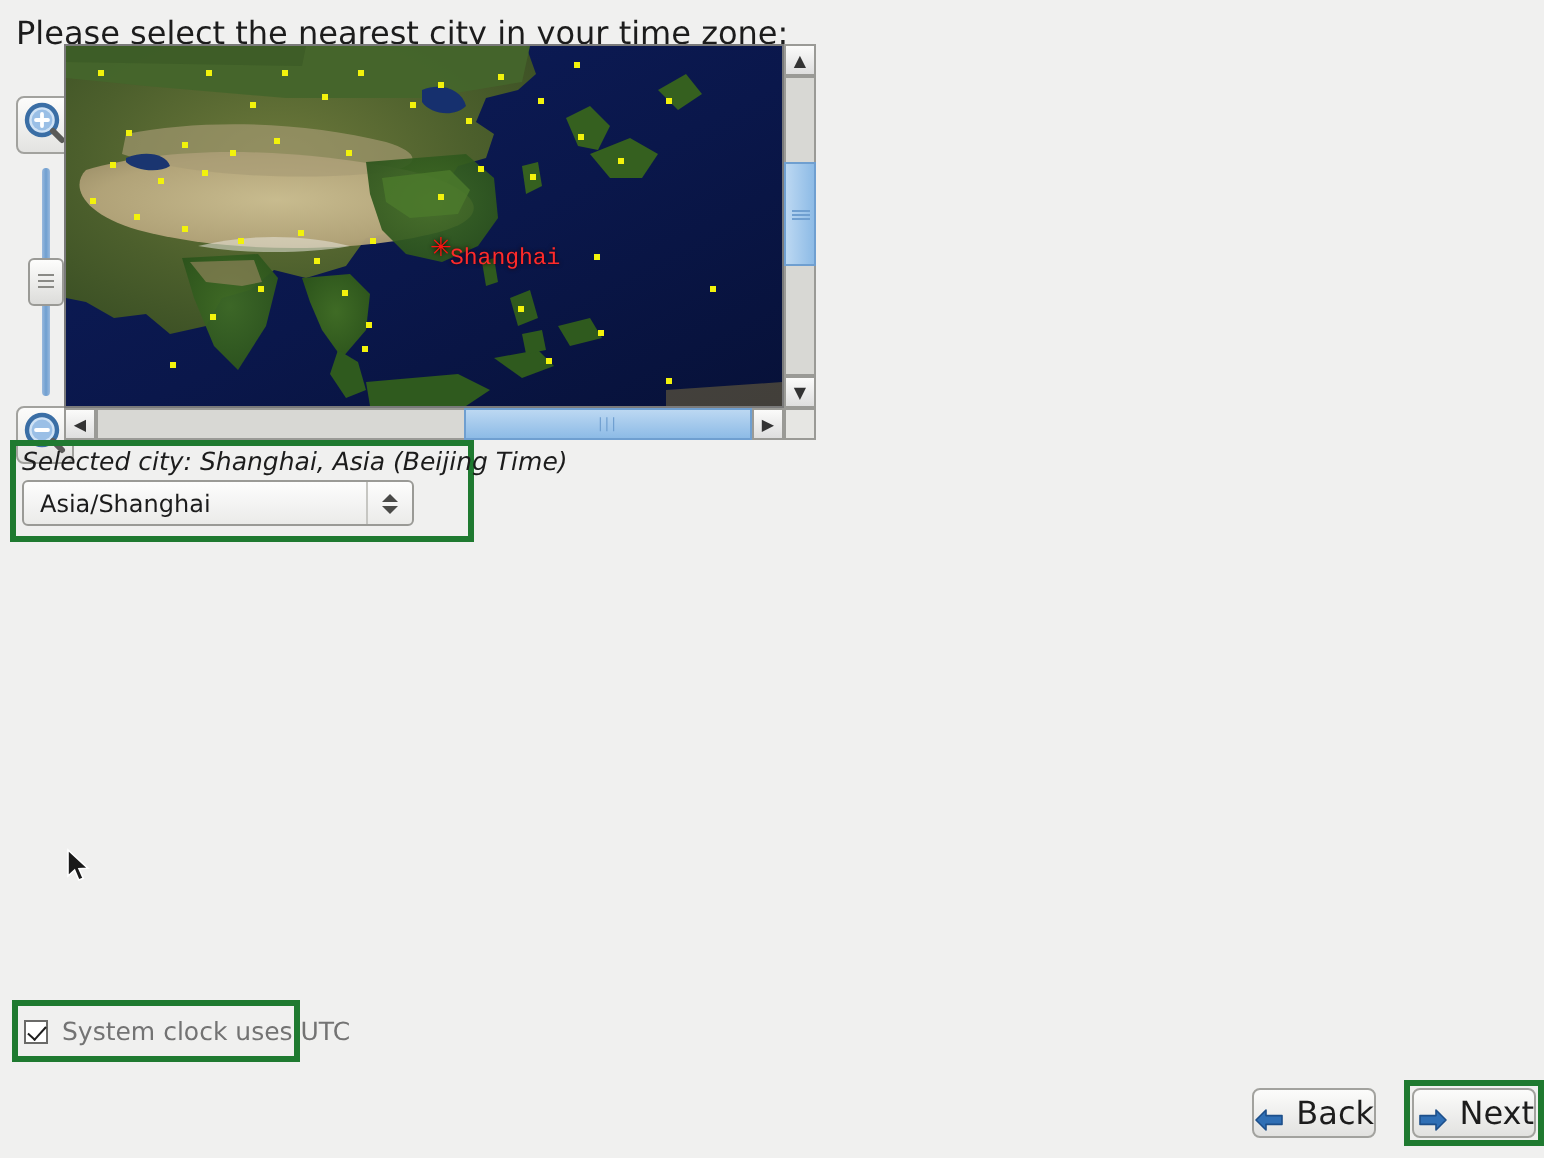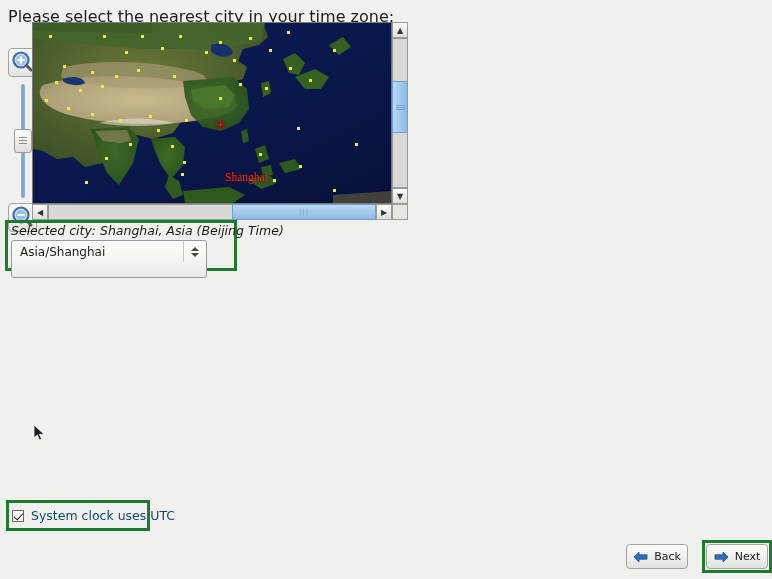--- a/index.html
+++ b/index.html
@@ -22,22 +22,22 @@
 
   #map-viewport{
     position:absolute;left:32px;top:0px;width:360px;height:182px;
     overflow:hidden;border:1px solid #7a7a7a;box-sizing:border-box;
     background:#0b1a52;
   }
   #map-canvas{position:absolute;left:0;top:0;width:358px;height:180px;}
   #sel-marker{position:absolute;color:#ff1111;font-size:13px;line-height:8px;
     font-weight:bold;text-shadow:0 0 2px #000;}
   #sel-label{position:absolute;color:#ff2a2a;font-size:11.5px;
-    font-family:Liberation Serif, serif;
-    text-shadow:0 0 2px #200;white-space:nowrap;margin-top:48px;}
+    font-family:Liberation Mono, monospace;
+    text-shadow:0 0 2px #200;white-space:nowrap;}
 
   
   .sb-track{background:#d8d8d4;border:1px solid #9a9a96;box-sizing:border-box;}
   .sb-thumb{background:linear-gradient(to right,#bcd8f2,#8dbbe6);
     border:1px solid #6f9fd0;box-sizing:border-box;}
   .sb-thumb.horiz{background:linear-gradient(to bottom,#bcd8f2,#8dbbe6);}
   .sb-btn{background:linear-gradient(to bottom,#fbfbfa,#dedede);
     border:1px solid #9a9a96;box-sizing:border-box;
     display:flex;align-items:center;justify-content:center;
     font-size:8px;color:#333;}
@@ -78,21 +78,21 @@
   #zoom-thumb .tgrip{width:8px;height:1px;background:#8a8a86;margin:2px auto;}
 
   
   #sel-box{
     position:absolute;left:5px;top:220px;width:232px;height:51px;
     border:3px solid #1f7a30;box-sizing:border-box;
   }
   #sel-text{position:absolute;left:11px;top:223px;font-size:12.5px;color:#1c1c1c;
     white-space:nowrap;font-style:italic;}
   #tz-select{
-    position:absolute;left:11px;top:240px;width:196px;height:38px;
+    position:absolute;left:11px;top:240px;width:196px;height:23px;
     background:linear-gradient(to bottom,#fdfdfd,#ebebe9);
     border:1px solid #9a9a96;border-radius:3px;box-sizing:border-box;
   }
   #tz-value{position:absolute;left:8px;top:4px;font-size:12px;color:#1c1c1c;}
   #tz-arrows{position:absolute;right:0px;top:0px;width:22px;height:21px;
     border-left:1px solid #c6c6c2;
     display:flex;flex-direction:column;align-items:center;justify-content:center;}
   .chev{width:0;height:0;border-left:4px solid transparent;
     border-right:4px solid transparent;}
   .chev.up{border-bottom:4px solid #4a4a48;margin-bottom:2px;}
@@ -105,29 +105,29 @@
   }
   #utc-row{position:absolute;left:12px;top:508px;display:flex;align-items:center;gap:7px;}
   #utc-check{
     width:12px;height:12px;background:#fff;border:1px solid #6a6a68;
     box-sizing:border-box;position:relative;
   }
   #utc-check:after{
     content:"";position:absolute;left:3px;top:0px;width:4px;height:8px;
     border:solid #1d1d1d;border-width:0 1.6px 1.6px 0;transform:rotate(42deg);
   }
-  #utc-label{font-size:12.5px;color:#0c4a6e;white-space:nowrap;}
+  #utc-label{font-size:12.5px;color:#737373;white-space:nowrap;}
 
   
   .nav-btn{
     position:absolute;height:25px;
     background:linear-gradient(to bottom,#fcfcfb,#e2e2e0);
     border:1px solid #a2a29e;border-radius:4px;box-sizing:border-box;
-    display:flex;align-items:center;justify-content:center;gap:6px;
-    font-size:11px;color:#1c1c1c;
+    display:flex;align-items:center;justify-content:flex-end;gap:6px;
+    font-size:16px;color:#1c1c1c;
   }
   #back-btn{left:626px;top:544px;width:62px;}
   #next-btn{left:706px;top:544px;width:62px;}
   #next-hl{position:absolute;left:702px;top:540px;width:70px;height:33px;
     border:3px solid #1f7a30;box-sizing:border-box;}
 
   .arrow{width:15px;height:12px;position:relative;flex:none;}
 
   
   #cursor{position:absolute;left:33px;top:424px;width:12px;height:18px;}

